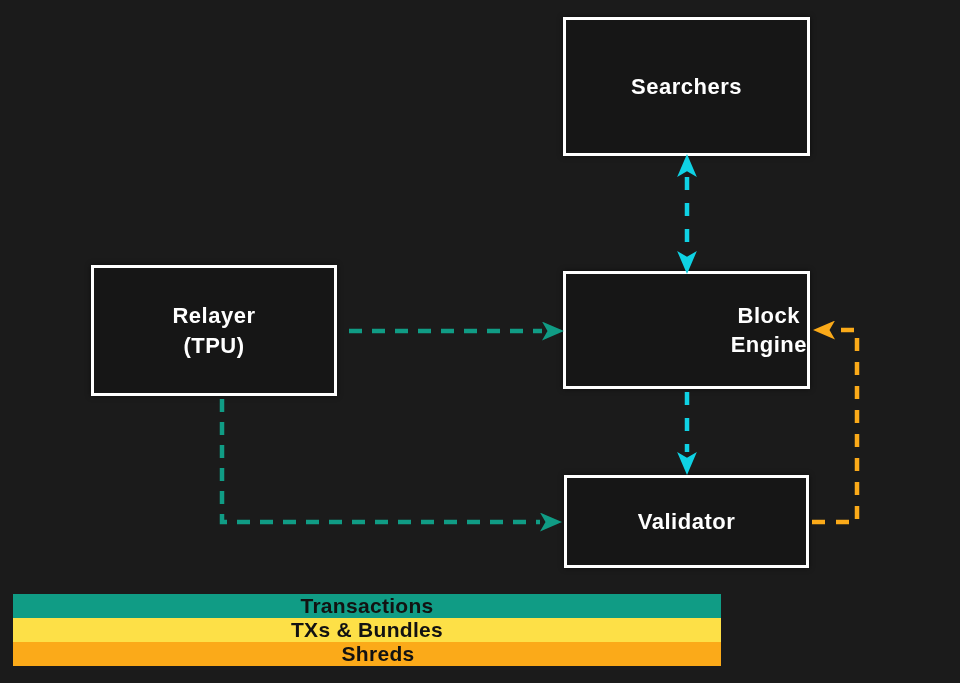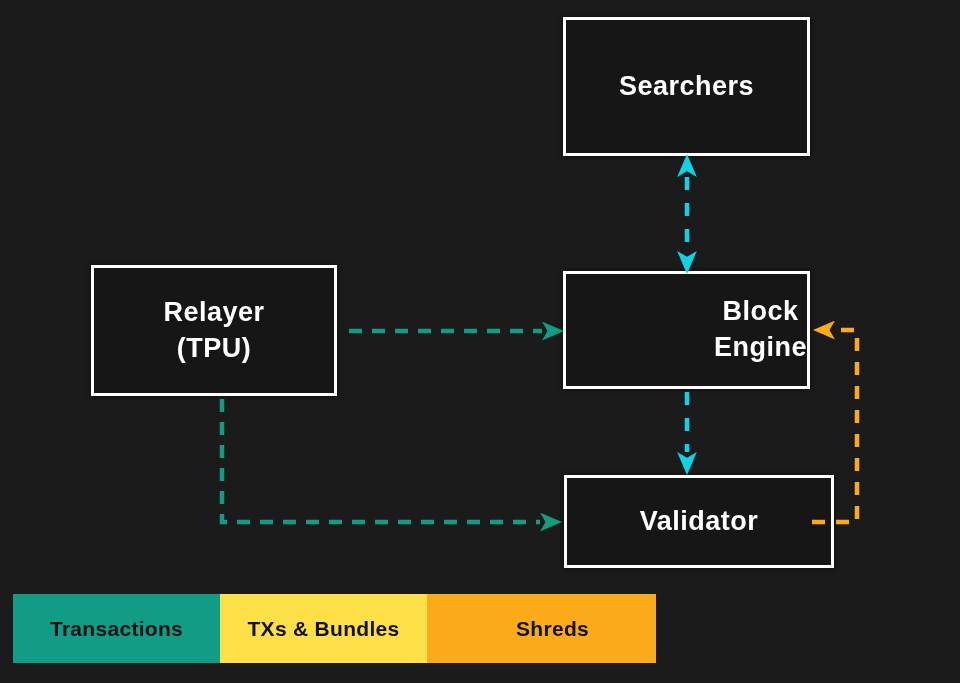--- a/index.html
+++ b/index.html
@@ -10,38 +10,38 @@
     position:absolute;
     box-sizing:border-box;
     border:3px solid #ffffff;
     background:#161616;
     display:flex;align-items:center;justify-content:center;
     box-shadow:0 0 5px rgba(0,0,0,0.55);
   }
   .node-label{
     color:#ffffff;
     font-weight:700;
-    font-size:27px;
+    font-size:22px;
     line-height:1.32;
     letter-spacing:0.5px;
     text-align:center;
     white-space:pre-line;
   }
 
   #node-searchers   {left:563px;top:17px;width:247px;height:139px;}
   #node-relayer     {left:91px;top:265px;width:246px;height:131px;}
   #node-block-engine{left:563px;top:271px;width:247px;height:118px;justify-content:flex-end;}
-  #node-validator   {left:564px;top:475px;width:270px;height:93px;}
+  #node-validator   {left:564px;top:475px;width:245px;height:93px;}
 
   #edges{position:absolute;left:0;top:0;width:960px;height:683px;pointer-events:none;}
   #edges path.edge{fill:none;}
 
   #legend{
-    position:absolute;left:13px;top:594px;width:643px;height:69px;
-    display:flex;flex-direction:row;
+    position:absolute;left:13px;top:594px;width:708px;height:69px;
+    display:flex;flex-direction:column;
   }
   .legend-item{
     flex:1 1 0;
     display:flex;align-items:center;justify-content:center;
   }
   .legend-label{
     color:#121212;
     font-size:21px;
     font-weight:600;
     letter-spacing:0.3px;

